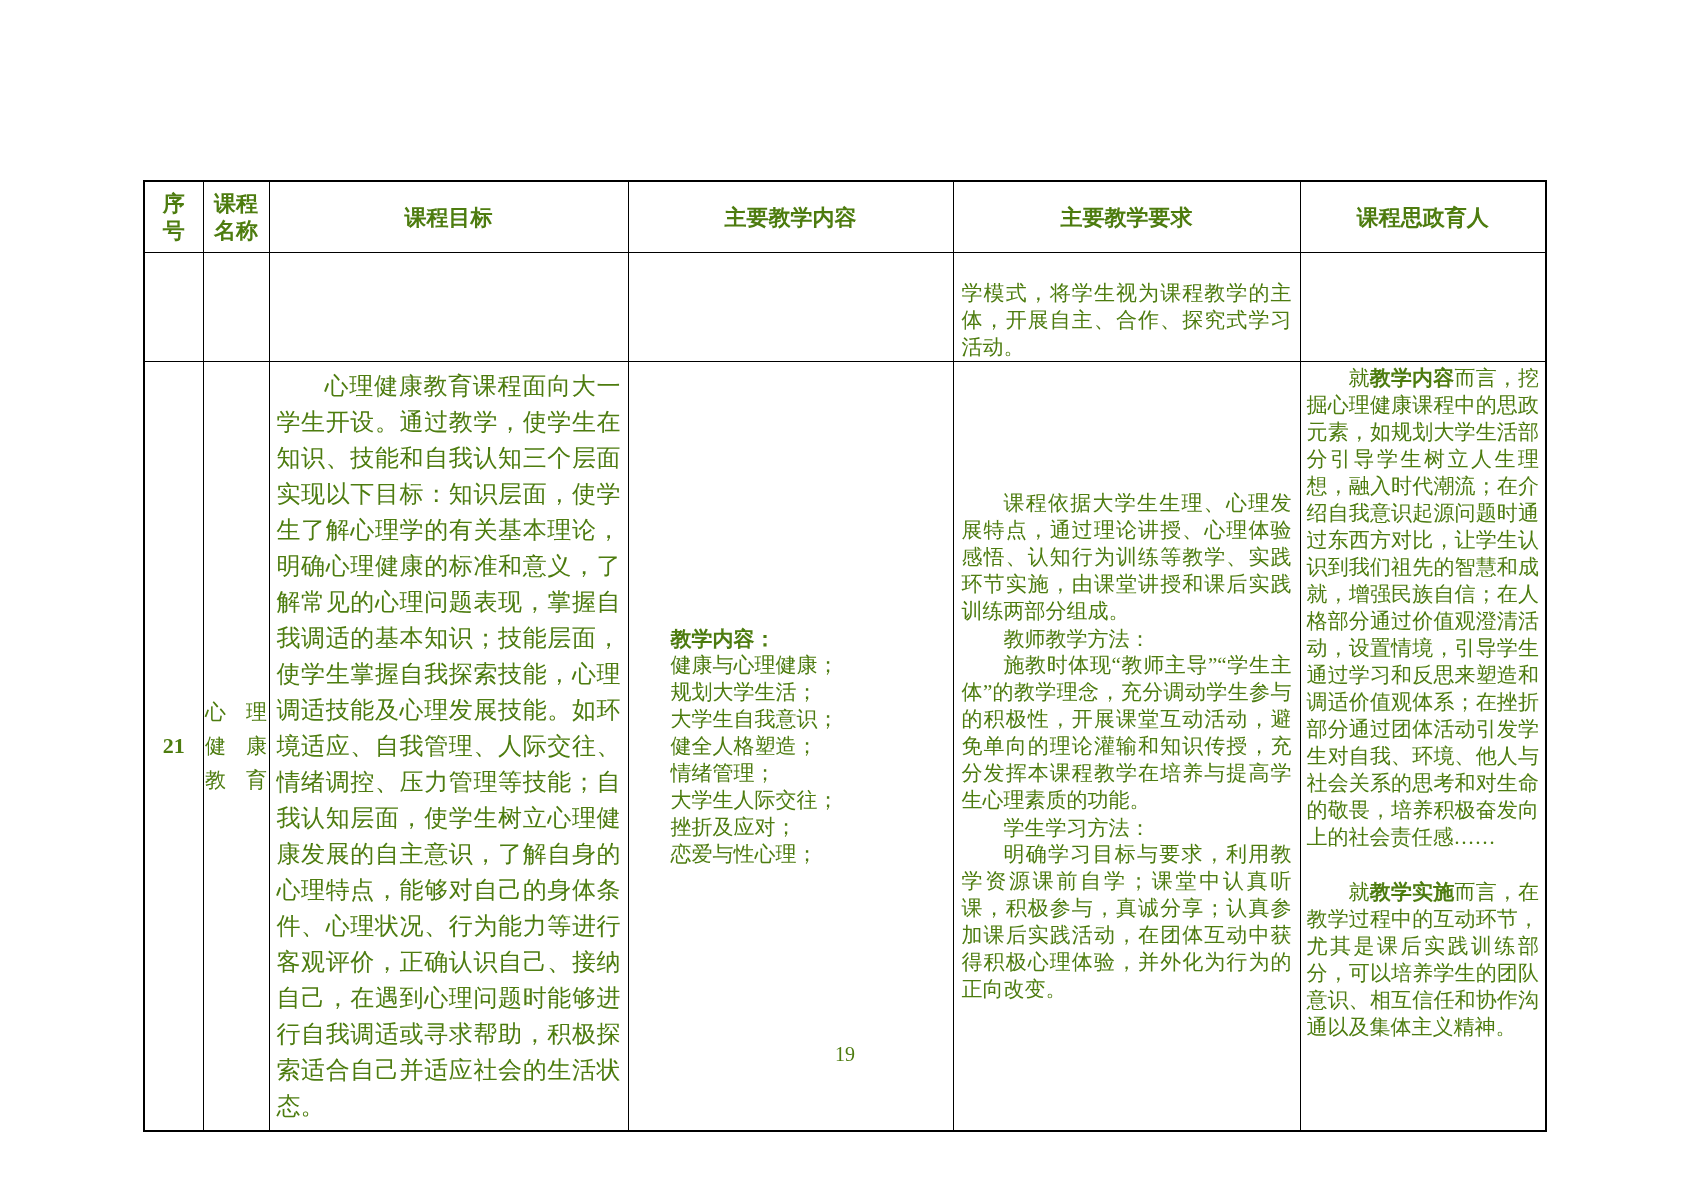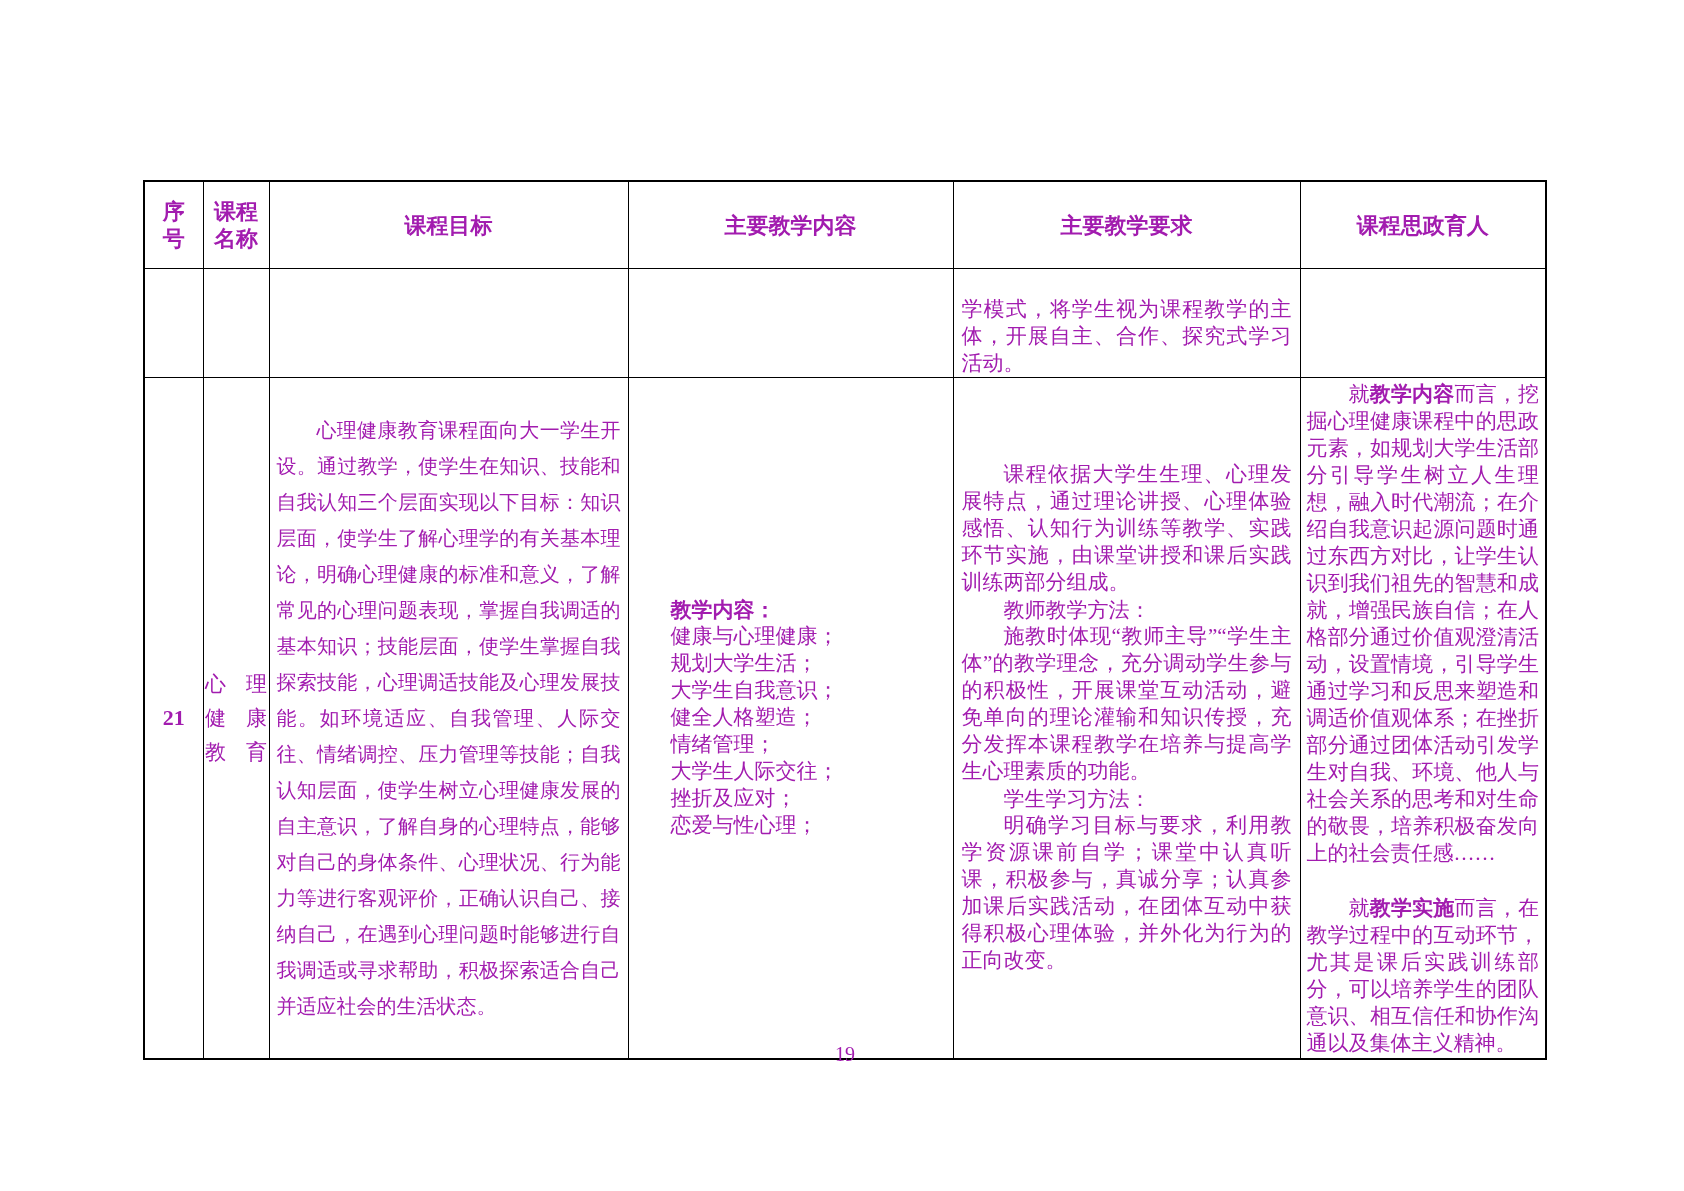--- a/index.html
+++ b/index.html
@@ -2,21 +2,21 @@
 <html><head>
 <meta charset="utf-8">
 <style>
   * { margin:0; padding:0; box-sizing:border-box; }
   html,body { background:#ffffff; }
   .page {
     position:relative;
     width:1684px;
     height:1191px;
     background:#ffffff;
-    color:#a21caf;
+    color:#4d7c0f;
     font-family:"Liberation Serif","DejaVu Serif",serif;
     overflow:hidden;
   }
   table.course-table {
     position:absolute;
     left:143px;
     top:180px;
     width:1402px;
     border-collapse:collapse;
     table-layout:fixed;
@@ -29,35 +29,35 @@
   }
   .hei { font-family:"Liberation Sans","DejaVu Sans",sans-serif; font-weight:bold; }
   th {
     font-family:"Liberation Sans","DejaVu Sans",sans-serif;
     font-weight:bold;
     font-size:22px;
     line-height:27px;
     text-align:center;
   }
   .hdr-narrow { width:26px; margin:0 auto; }
-  .hdr-2col  { width:48px; margin:16px auto; }
+  .hdr-2col  { width:48px; margin:8px auto; }
 
   
   td.cell-carryover { vertical-align:top; padding:1px 8px 0 8px; }
   .carryover-text { font-size:21px; line-height:27px; text-align:justify;margin-top:26px; }
 
   
   td.cell-index { text-align:center; font-weight:bold; font-size:22px; }
   .course-name {
     width:62px; margin:0 auto;
     font-size:21px; line-height:34px;
     text-align:justify; text-align-last:justify;
   }
   td.cell-objectives { padding:6px 7px; }
-  .objectives-text { font-size:20px; line-height:36px; text-align:justify; text-indent:2em; }
+  .objectives-text { font-size:24px; line-height:36px; text-align:justify; text-indent:2em; }
 
   td.cell-content { padding:0 6px; }
   .content-block { padding-left:36px; font-size:21px; line-height:27px; text-align:left; }
   .content-heading { font-family:"Liberation Sans","DejaVu Sans",sans-serif; font-weight:bold; }
 
   td.cell-requirements { padding:0 8px; }
   .req p { font-size:21px; line-height:27px; text-align:justify; text-indent:2em; }
   .req .req-heading {
     font-family:"Liberation Sans","DejaVu Sans",sans-serif;
     font-weight:normal; font-size:21px; line-height:27px;

